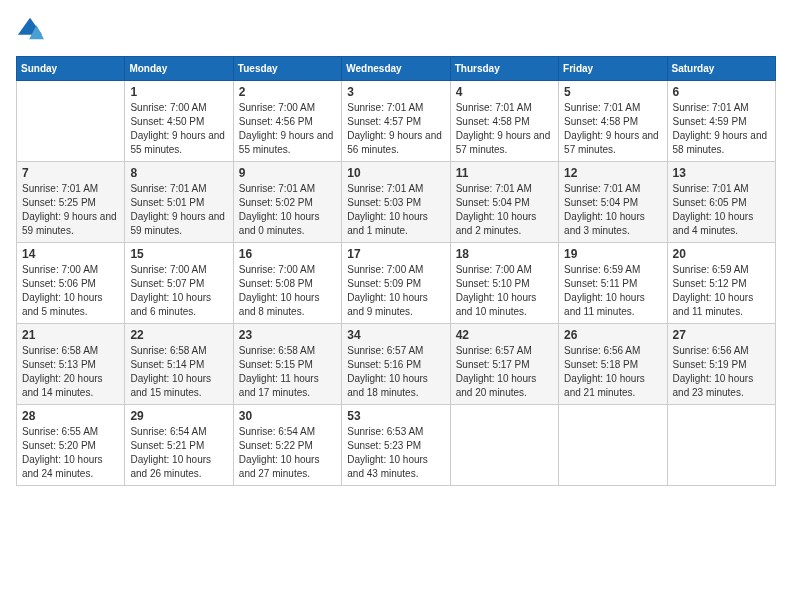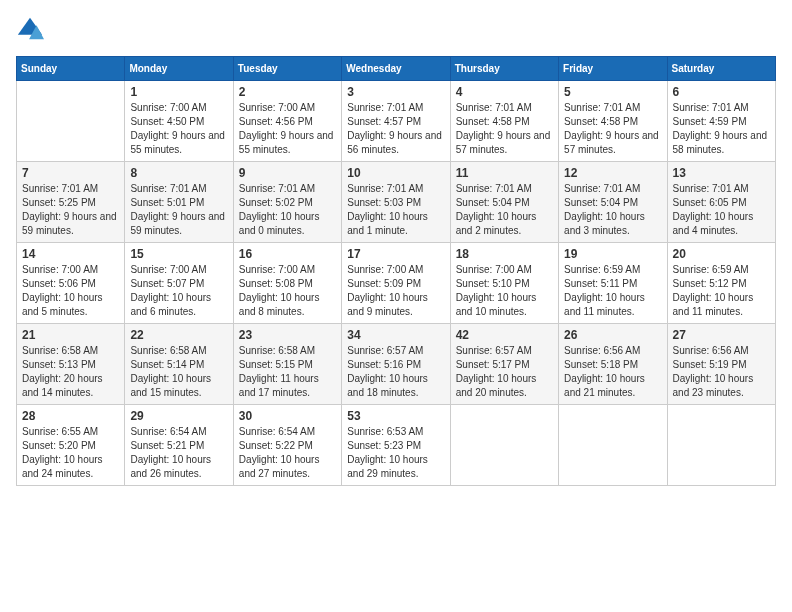--- a/index.html
+++ b/index.html
@@ -374,21 +374,21 @@
             <div>Sunrise: 6:54 AM</div>
             <div>Sunset: 5:22 PM</div>
             <div>Daylight: 10 hours and 27 minutes.</div>
           </div>
         </td>
         <td>
           <div class="day-number">53</div>
           <div class="day-detail">
             <div>Sunrise: 6:53 AM</div>
             <div>Sunset: 5:23 PM</div>
-            <div>Daylight: 10 hours and 29 minutes.</div>
+            <div>Daylight: 10 hours and 43 minutes.</div>
           </div>
         </td>
         <td class="empty-cell"></td>
         <td class="empty-cell"></td>
         <td class="empty-cell"></td>
       </tr>
     </tbody>
 </table>
 
 </body></html>

